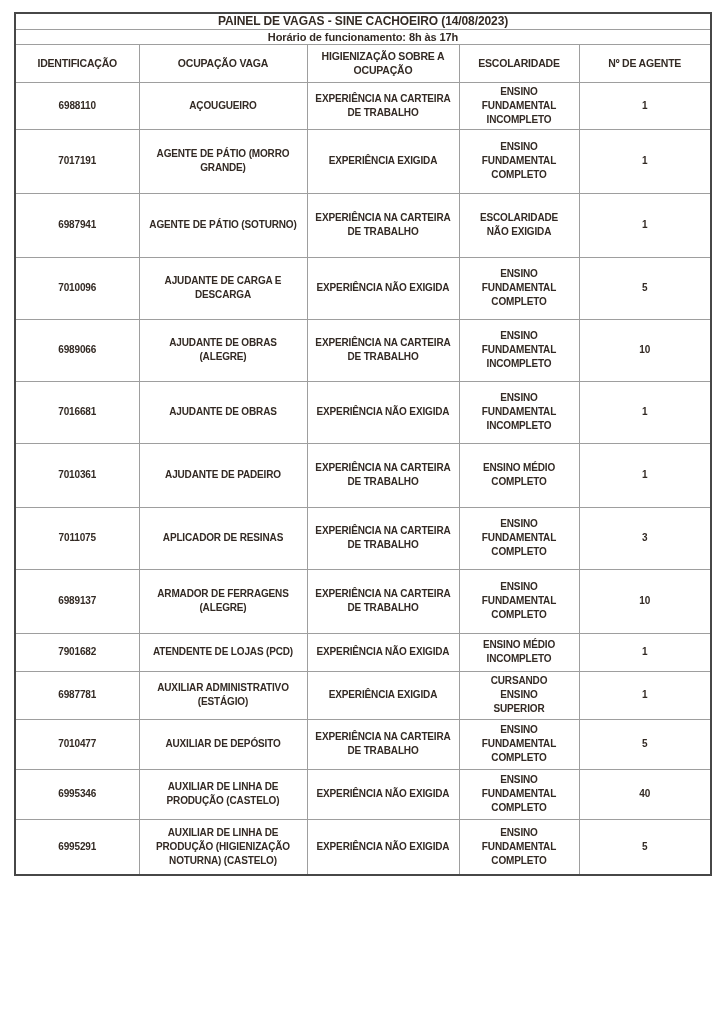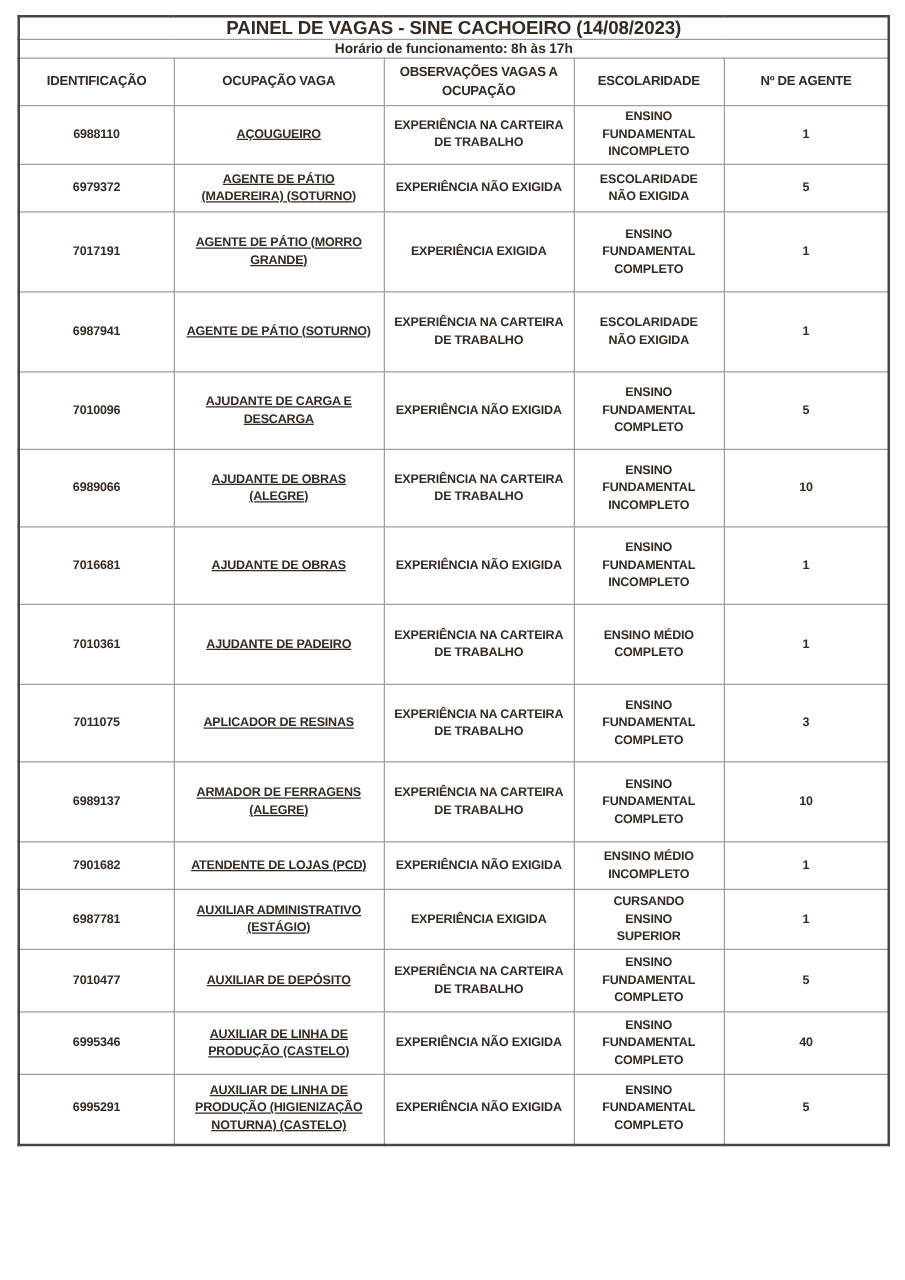--- a/index.html
+++ b/index.html
@@ -22,21 +22,21 @@
   }
   table.vagas td, table.vagas th {
     border: 1px solid #9e9e9e;
     color: #332a24;
     font-weight: bold;
     text-align: center;
     vertical-align: middle;
     overflow: hidden;
   }
   .title-cell {
-    font-size: 15px;
+    font-size: 12px;
     height: 16px;
     padding: 0 2px;
     letter-spacing: -0.1px;
     margin-top: 25px;
   }
   .subtitle-cell {
     font-size: 11px;
     height: 15px;
     padding: 0 14px;
     letter-spacing: -0.1px;
@@ -47,21 +47,21 @@
     line-height: 1.35;
     padding: 2px 6px;
     letter-spacing: -0.2px;
   }
   td.body {
     font-size: 10px;
     line-height: 1.4;
     letter-spacing: -0.15px;
     padding: 2px 6px;
   }
-  td.occ { padding: 2px 8px; text-decoration: underline; }
+  td.occ { padding: 2px 8px; }
   td.obs { padding: 2px 3px; }
   td.edu { padding: 2px 14px; }
 </style>
 </head>
 <body>
 
 <div class="sheet">
   <table class="vagas">
     <colgroup>
       <col style="width:124px">
@@ -73,38 +73,31 @@
     <tbody>
       <tr>
         <td class="title-cell" colspan="5">PAINEL DE VAGAS - SINE CACHOEIRO (14/08/2023)</td>
       </tr>
       <tr>
         <td class="subtitle-cell" colspan="5">Horário de funcionamento: 8h às 17h</td>
       </tr>
       <tr>
         <th class="col-header">IDENTIFICAÇÃO</th>
         <th class="col-header">OCUPAÇÃO VAGA</th>
-        <th class="col-header">OBSERVAÇÕES VAGAS A OCUPAÇÃO</th>
+        <th class="col-header">HIGIENIZAÇÃO SOBRE A OCUPAÇÃO</th>
         <th class="col-header">ESCOLARIDADE</th>
         <th class="col-header">Nº DE AGENTE</th>
       </tr>
 
       <tr style="height:44px">
         <td class="body">6988110</td>
         <td class="body occ">AÇOUGUEIRO</td>
         <td class="body obs">EXPERIÊNCIA NA CARTEIRA DE TRABALHO</td>
         <td class="body edu">ENSINO FUNDAMENTAL INCOMPLETO</td>
         <td class="body num">1</td>
-      </tr>
-      <tr style="height:38px">
-        <td class="body">6979372</td>
-        <td class="body occ">AGENTE DE PÁTIO (MADEREIRA) (SOTURNO)</td>
-        <td class="body obs">EXPERIÊNCIA NÃO EXIGIDA</td>
-        <td class="body edu">ESCOLARIDADE NÃO EXIGIDA</td>
-        <td class="body num">5</td>
       </tr>
       <tr style="height:64px">
         <td class="body">7017191</td>
         <td class="body occ">AGENTE DE PÁTIO (MORRO GRANDE)</td>
         <td class="body obs">EXPERIÊNCIA EXIGIDA</td>
         <td class="body edu">ENSINO FUNDAMENTAL COMPLETO</td>
         <td class="body num">1</td>
       </tr>
       <tr style="height:64px">
         <td class="body">6987941</td>

